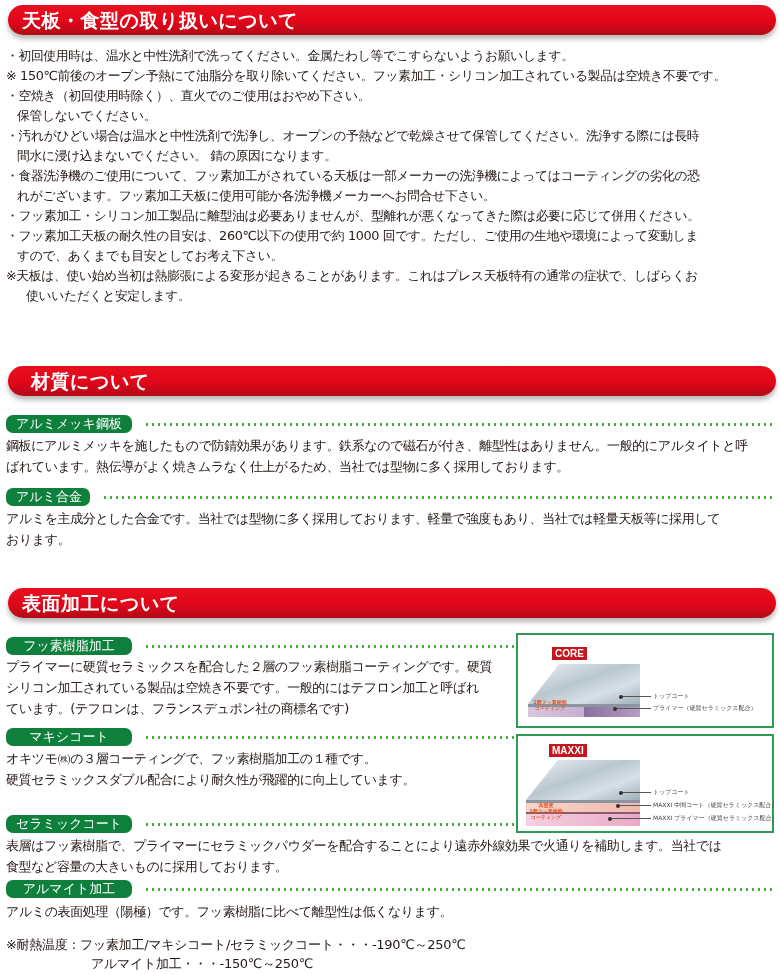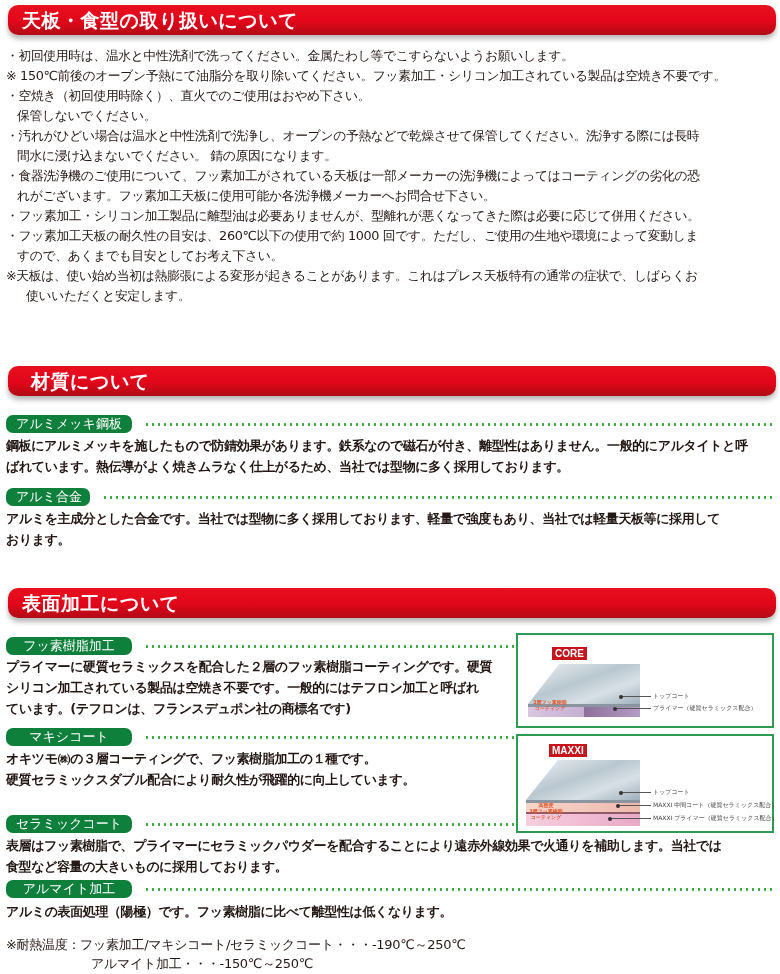--- a/index.html
+++ b/index.html
@@ -3,42 +3,42 @@
 <meta charset="utf-8">
 <style>
   html, body { margin: 0; padding: 0; background: #ffffff; }
   body {
     width: 780px; height: 974px; position: relative; overflow: hidden;
     font-family: "DejaVu Sans", "Liberation Sans", sans-serif;
     color: #231815;
   }
   .section-header {
     position: absolute; left: 8px; width: 768px; height: 30px;
-    border-radius: 10px;
+    border-radius: 15px;
     background: linear-gradient(180deg, #e8101e 0%, #e1061a 55%, #b10b16 100%);
     box-shadow: 0 4px 5px rgba(0,0,0,0.28);
     color: #ffffff; font-weight: bold; font-size: 19px; line-height: 30px;
     padding-left: 14px; box-sizing: border-box; letter-spacing: 0.5px;
   }
   .text-block { position: absolute; left: 6px; right: 4px; font-size: 12.8px; line-height: 20px; letter-spacing: -0.35px; }
   .line { white-space: nowrap; }
   .line.indent { padding-left: 11px; }
   .line.indent2 { padding-left: 20px; }
 
   .sub-label-row { position: absolute; left: 6px; height: 18px; display: flex; align-items: center; }
   .sub-label {
     background: #0f7f3c; color: #fff; font-size: 13px; height: 18px; line-height: 18px;
     border-radius: 7px; padding: 0 10px; box-sizing: border-box; white-space: nowrap; text-align: center;
   }
   .dots {
     height: 3px; margin-left: 12px;
     background-image: radial-gradient(circle, #3aaa35 1.1px, transparent 1.3px);
     background-size: 6px 3px; background-repeat: repeat-x;
   }
-  .para { position: absolute; left: 6px; font-size: 13px; line-height: 21px; letter-spacing: -0.4px; font-weight: bold; }
+  .para { position: absolute; left: 6px; font-size: 13px; line-height: 21px; letter-spacing: -0.4px; }
   .para .line { white-space: nowrap; }
 
   .diagram {
     position: absolute; left: 516px; width: 258px; border: 2px solid #2f9a54; background: #fff;
     box-sizing: border-box;
   }
   .diagram .badge {
     position: absolute; background: #c4161c; color: #fff; font-size: 10px; font-weight: bold;
     padding: 1px 3px; font-family: "Liberation Sans", sans-serif;
   }

